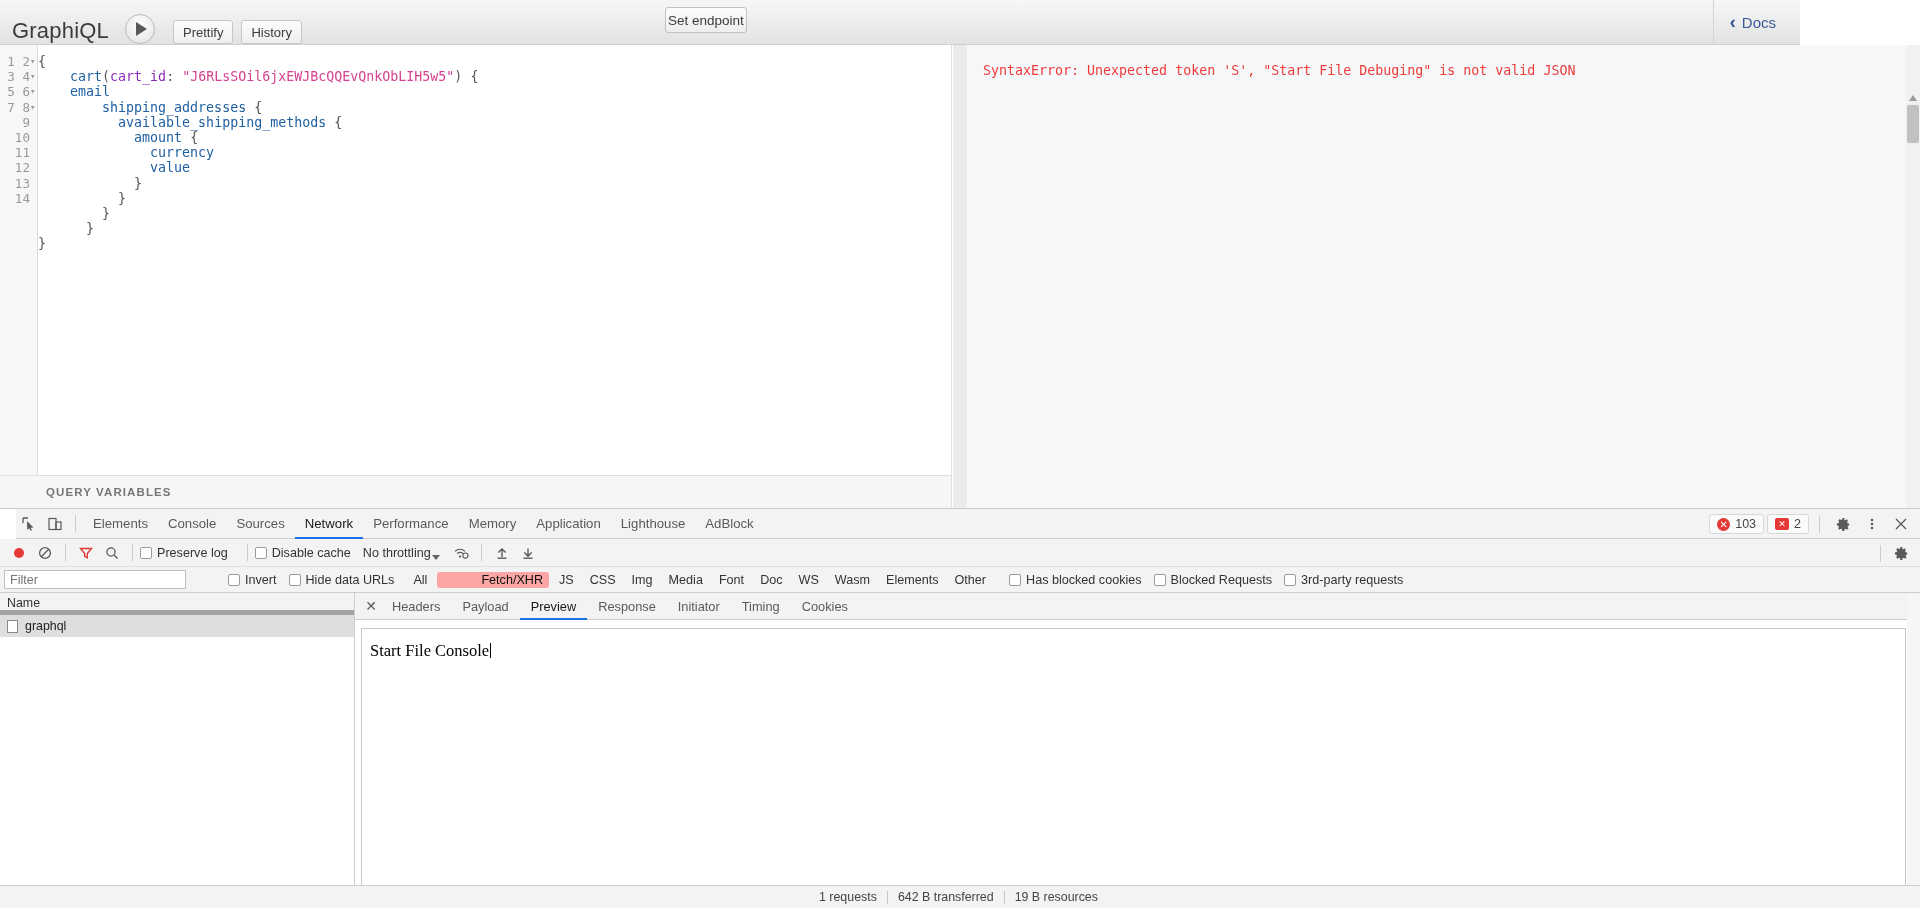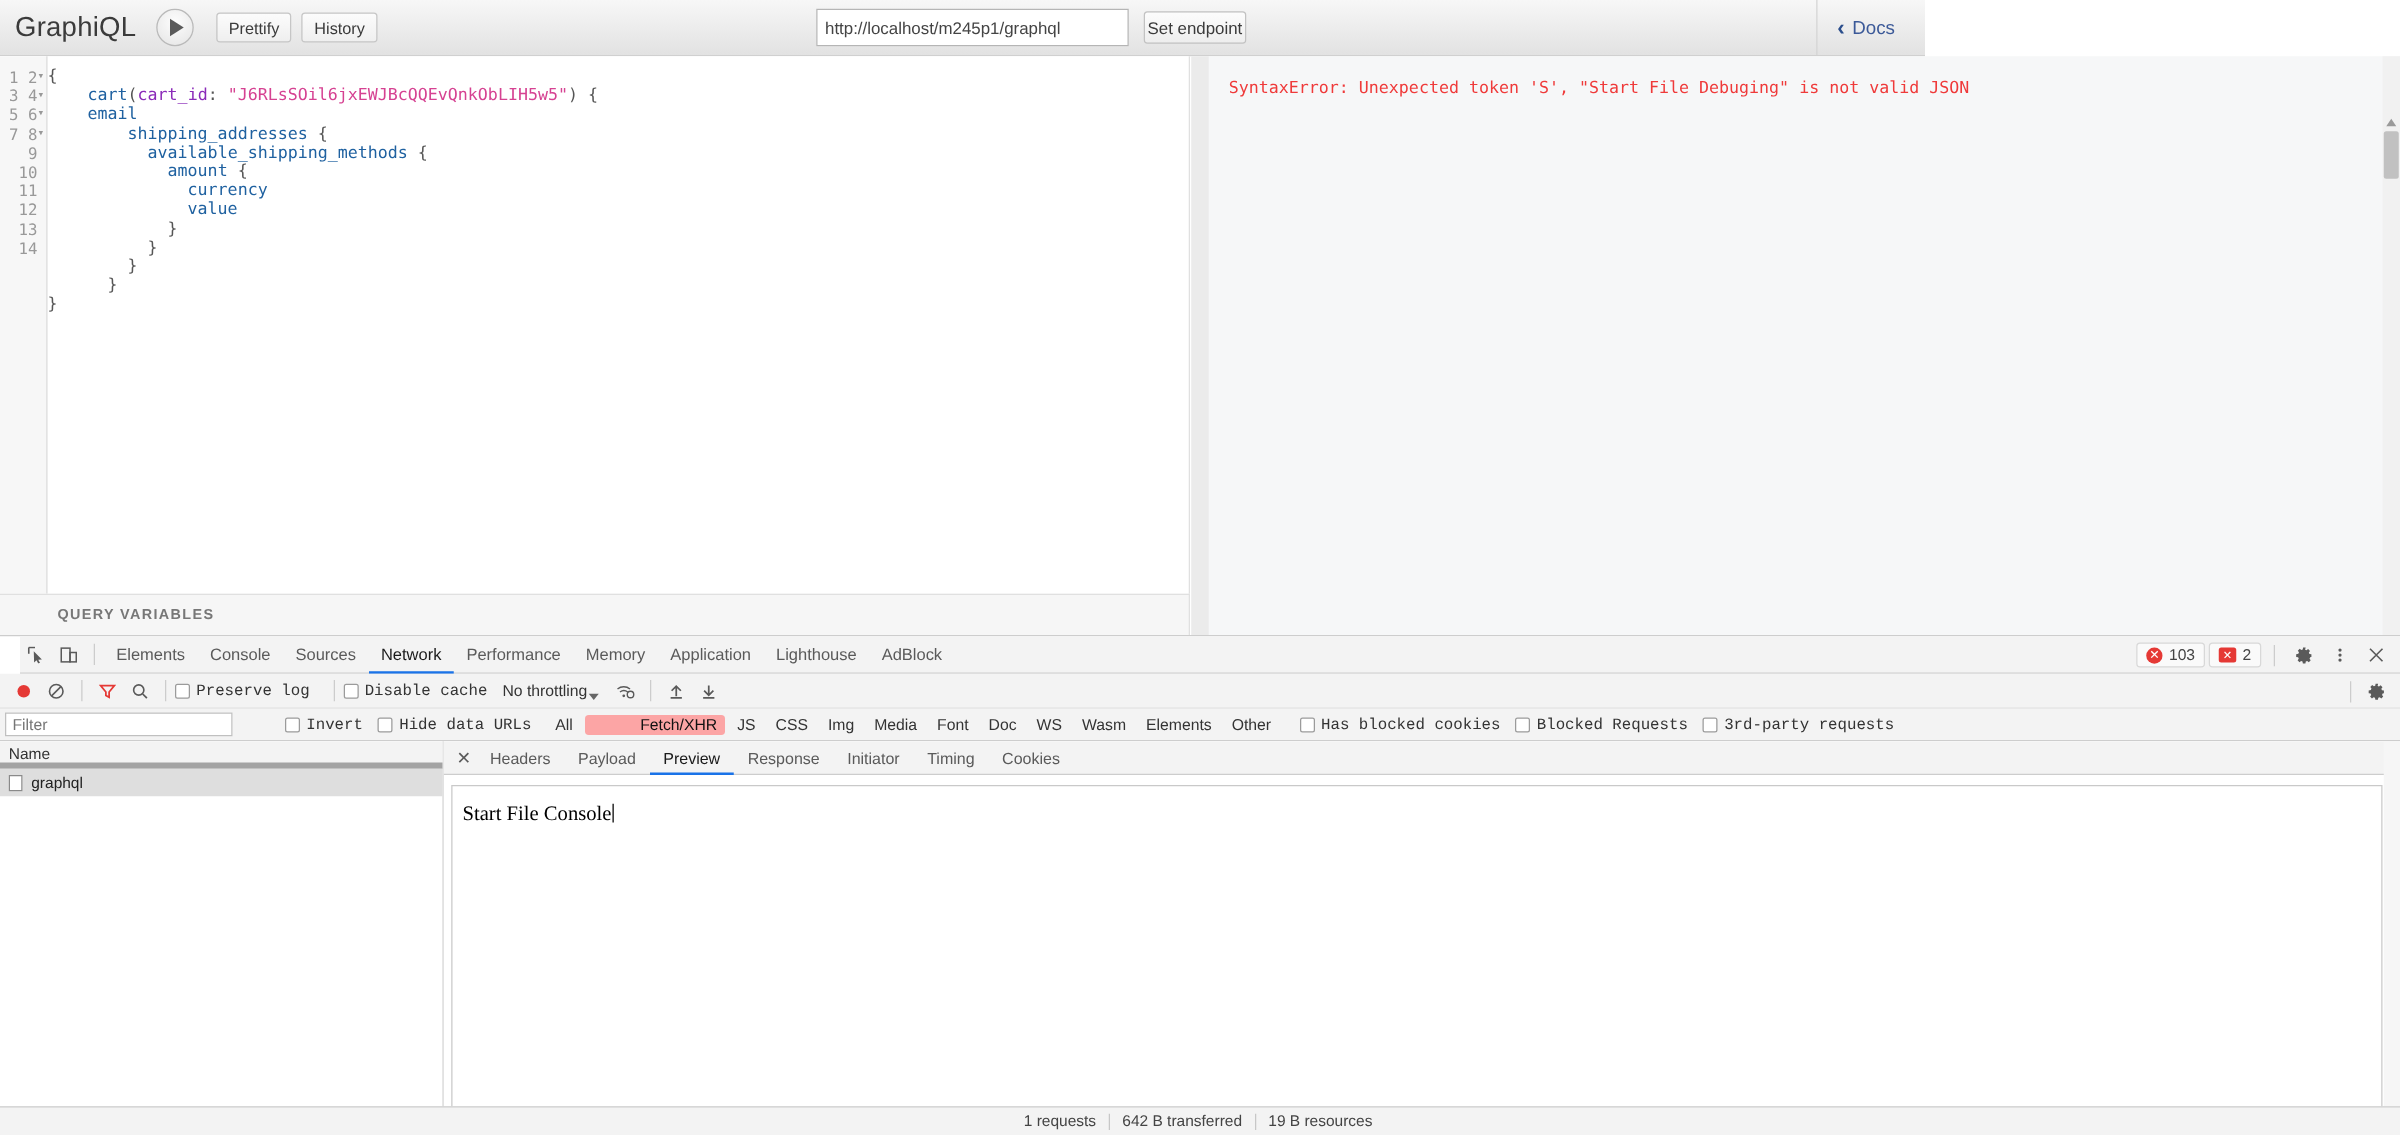--- a/index.html
+++ b/index.html
@@ -9,24 +9,24 @@
     background: #fff;
     font-family: "Liberation Sans", sans-serif;
     -webkit-font-smoothing: antialiased;
   }
   * { box-sizing: border-box; }
 
   
   #graphiql { position: absolute; left:0; top:0; width:1920px; height:508px; background:#fff; }
 
   .topbar {
-    position: absolute; left:0; top:0; width:1540px; height:45px;
+    position: absolute; left:0; top:0; width:1800px; height:45px;
     background: linear-gradient(#f7f7f7, #e2e2e2);
     border-bottom: 1px solid #d0d0d0;
-    display:flex; align-items:center;
+    display:flex; align-items:flex-end;
   }
   .gql-logo {
     font-size: 22px; color: #3b3b3b; margin-left: 12px; margin-right: 16px;
     letter-spacing: .2px; font-family:"Liberation Sans", sans-serif;
   }
   .exec-btn {
     width:30px;height:30px;border-radius:50%;
     border:1px solid #b9b9b9;
     background: radial-gradient(circle at 50% 35%, #fdfdfd, #e4e4e4);
     display:flex;align-items:center;justify-content:center;
@@ -156,21 +156,21 @@
   .dot-err { width:13px;height:13px;border-radius:50%;background:#e53935;color:#fff;
              font-size:10px; display:flex;align-items:center;justify-content:center; }
   .sq-warn { width:14px;height:12px;border-radius:2px;background:#e53935;color:#fff;
              font-size:9px; display:flex;align-items:center;justify-content:center; }
 
   .net-toolbar {
     position:relative; height:28px; background:#f3f3f3;
     border-bottom:1px solid #e0e0e0; display:flex; align-items:center; padding-left:6px;
   }
   .nt-ico { width:26px;height:26px;display:flex;align-items:center;justify-content:center;cursor:pointer;color:#5a5a5a; }
-  .chk-wrap { display:flex; align-items:center; gap:5px; font-size:12.6px; color:#333; margin-right:12px; cursor:pointer;font-family:Liberation Mono, monospace;}
+  .chk-wrap { display:flex; align-items:center; gap:5px; font-size:12.6px; color:#333; margin-right:12px; cursor:pointer;}
   .chk {
     width:12px;height:12px;border:1px solid #9b9b9b;border-radius:2px;background:#fff;
     display:inline-block;
   }
   .throttle { display:flex; align-items:flex-end; gap:1px; font-size:12.6px; color:#333; cursor:pointer;}
   .caret { width:0;height:0;border-left:4px solid transparent;border-right:4px solid transparent;border-top:5px solid #666;}
 
   .filter-row {
     position:relative; height:26px; background:#f3f3f3;
     border-bottom:1px solid #cdcdcd; display:flex; align-items:center;
@@ -242,21 +242,20 @@
     <div class="gql-logo">GraphiQL</div>
 
     <div class="exec-btn">
       <span class="tri"></span>
     </div>
 
     <div class="tb-btn">Prettify</div>
     <div class="tb-btn">History</div>
 
     <div class="endpoint-wrap">
-      <input class="endpoint-input" type="text" value="http://localhost/m245p1/graphql" style="">
       <div class="set-endpoint">Set endpoint</div>
     </div>
 
     <div class="docs-wrap">
       <span class="docs-chevron">‹</span>
       <span class="docs-label">Docs</span>
     </div>
   </div>
 
   <div class="editor-pane">

